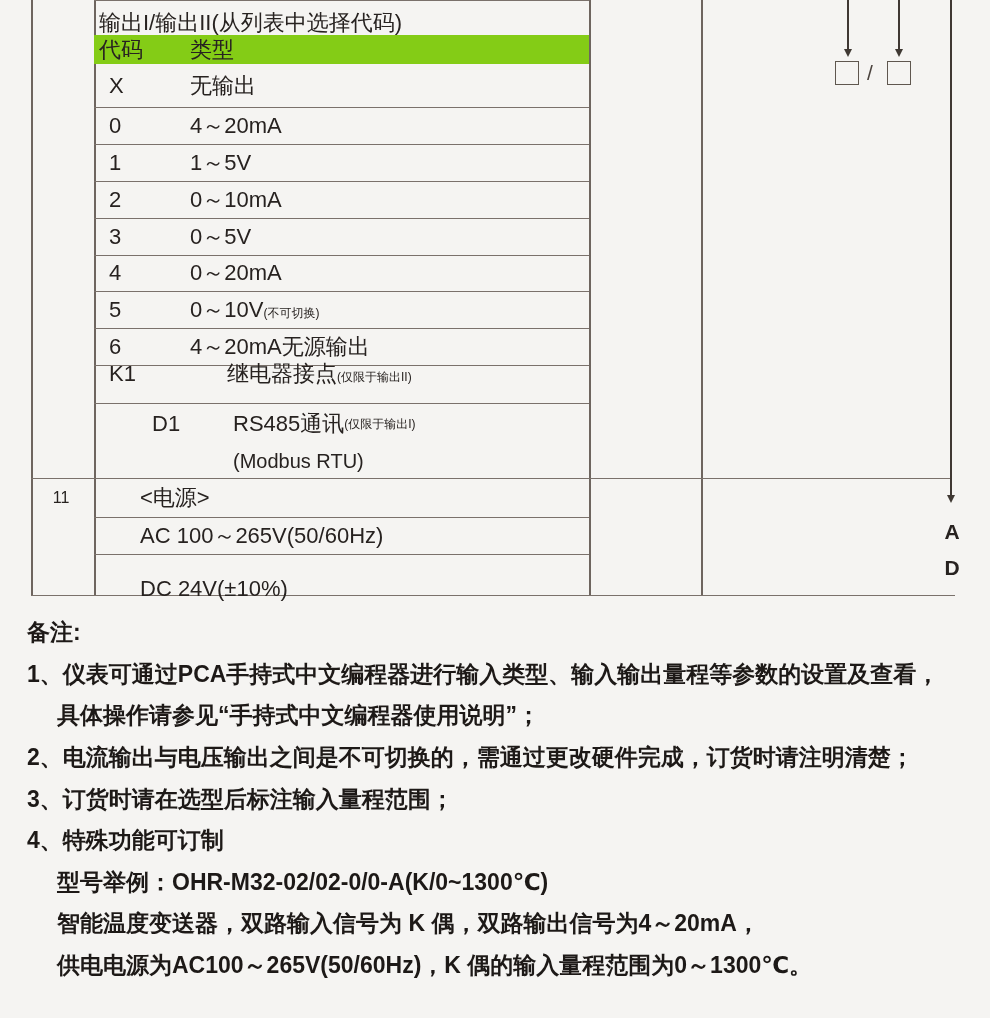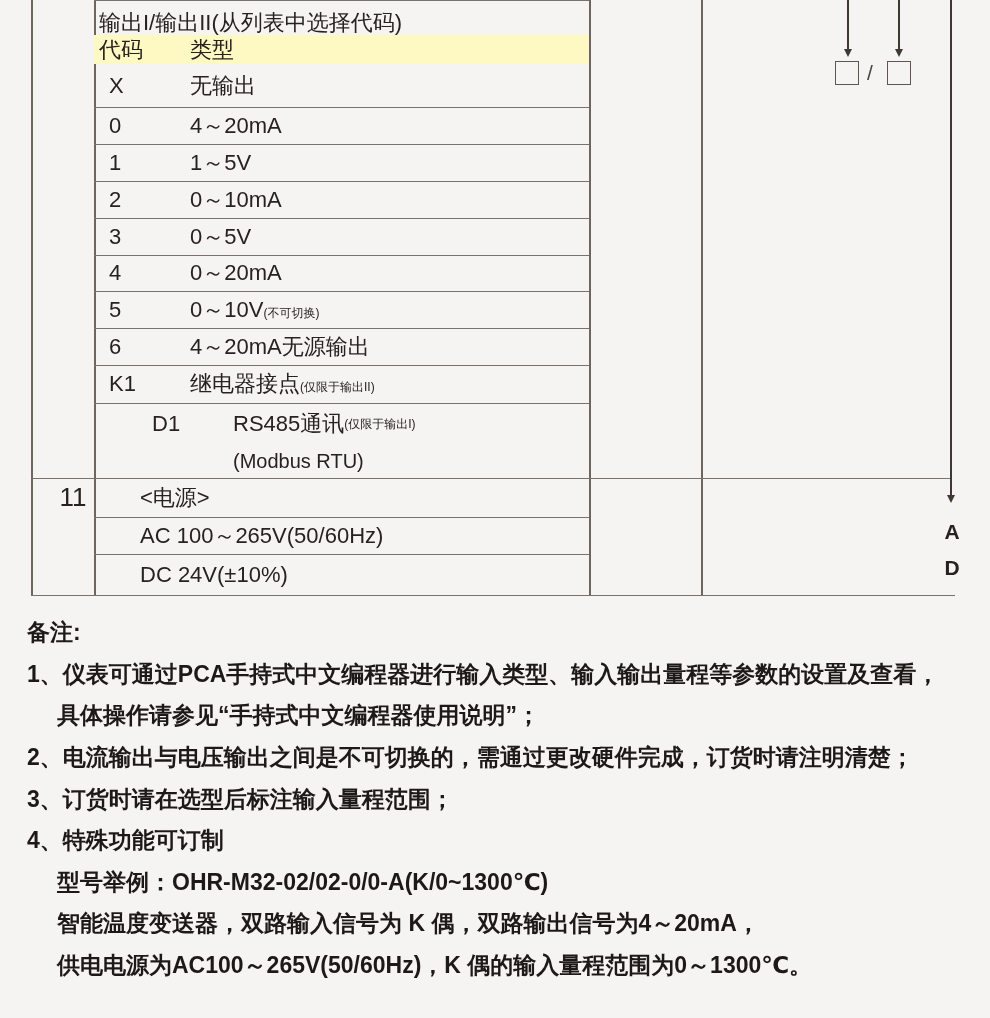--- a/index.html
+++ b/index.html
@@ -14,33 +14,33 @@
   
   .row{position:absolute;left:94px;width:495px;display:flex;align-items:center;
        font-size:22px;font-weight:500;white-space:nowrap;}
   .cell-code{width:96px;padding-left:15px;box-sizing:border-box;flex:0 0 auto;}
   .cell-type{flex:1;}
   .small-note{font-size:12px;}
   .title-row{position:absolute;left:94px;top:1px;width:495px;height:44px;
        display:flex;align-items:center;padding-left:5px;box-sizing:border-box;
        font-size:22px;font-weight:500;white-space:nowrap;}
   .header-band{position:absolute;left:94px;top:35px;width:495px;height:29px;
-       background:#fef9c3;display:flex;align-items:center;font-size:22px;
+       background:#84cc16;display:flex;align-items:center;font-size:22px;
        font-weight:500;white-space:nowrap;}
   .header-band .cell-code{padding-left:5px;}
   
   .row-tall{align-items:flex-start;}
   .row-tall .cell-code{height:42px;display:flex;align-items:center;margin-left:43px;}
   .type-stack{display:flex;flex-direction:column;}
   .type-line1{height:42px;display:flex;align-items:center;}
   .type-line2{height:32px;display:flex;align-items:center;font-size:20px;}
   
   .num-cell{position:absolute;left:31px;top:478px;width:60px;height:39px;
        display:flex;align-items:center;justify-content:center;
-       font-size:26px;font-weight:500;padding-left:12px;}
+       font-size:16px;font-weight:500;}
   .prow{position:absolute;left:94px;width:495px;display:flex;align-items:center;
        padding-left:9px;box-sizing:border-box;font-size:22px;font-weight:500;
        white-space:nowrap;margin-left:37px;}
   
   .code-box{position:absolute;top:61px;width:24px;height:24px;
        border:1.5px solid #5f574f;box-sizing:border-box;background:transparent;}
   .slash{position:absolute;left:862px;top:60px;width:16px;height:26px;
        display:flex;align-items:center;justify-content:center;
        font-size:21px;color:#4a423d;}
   .arrow-line{position:absolute;width:1.5px;background:#3f3833;}
@@ -113,39 +113,39 @@
     <div class="cell-type"><span>0～20mA</span></div>
   </div>
   <div class="row" style="top:291px;height:37px;">
     <div class="cell-code">5</div>
     <div class="cell-type"><span>0～10V</span><span class="small-note">(不可切换)</span></div>
   </div>
   <div class="row" style="top:328px;height:37px;">
     <div class="cell-code">6</div>
     <div class="cell-type"><span>4～20mA无源输出</span></div>
   </div>
-  <div class="row" style="top:365px;height:38px;">
+  <div class="row" style="top:355px;height:38px;gap:37px;">
     <div class="cell-code">K1</div>
     <div class="cell-type"><span>继电器接点</span><span class="small-note">(仅限于输出II)</span></div>
   </div>
   <div class="row row-tall" style="top:403px;height:75px;">
     <div class="cell-code">D1</div>
     <div class="cell-type type-stack">
       <div class="type-line1">
           <span>RS485通讯</span>
           <span class="small-note">(仅限于输出I)</span>
         </div>
       <div class="type-line2">(Modbus RTU)</div>
     </div>
   </div>
 
   <div class="num-cell">11</div>
   <div class="prow" style="top:478px;height:39px;">&lt;电源&gt;</div>
   <div class="prow" style="top:517px;height:37px;">AC 100～265V(50/60Hz)</div>
-  <div class="prow" style="top:554px;height:41px;text-align:center;">DC 24V(±10%)</div>
+  <div class="prow" style="top:568px;height:41px;text-align:center;">DC 24V(±10%)</div>
 
   <div class="arrow-line" style="left:847px;top:0;height:50px;"></div>
   <div class="arrow-head" style="left:843.5px;top:49px;"></div>
   <div class="arrow-line" style="left:898px;top:0;height:50px;"></div>
   <div class="arrow-head" style="left:894.5px;top:49px;"></div>
 
   <div class="code-box" style="left:835px;"></div>
   <div class="slash">/</div>
   <div class="code-box" style="left:887px;"></div>
 

